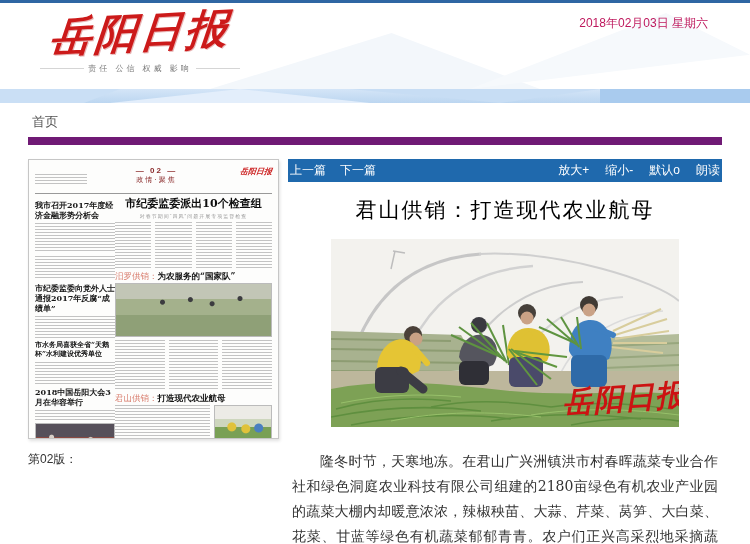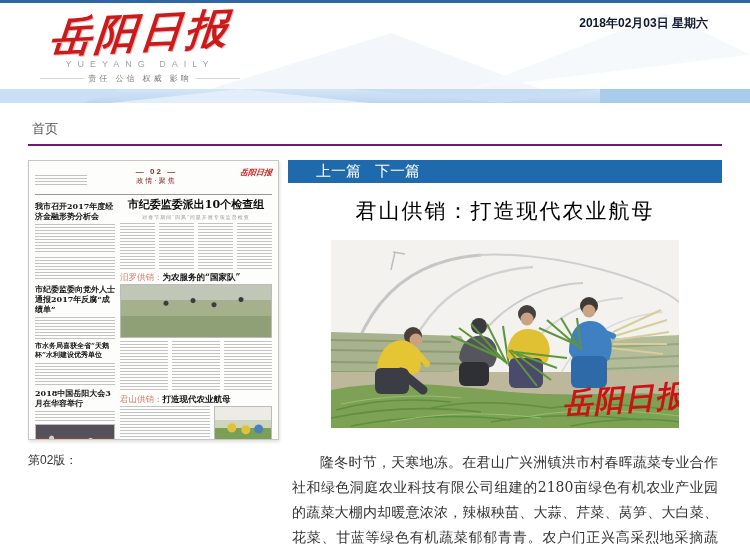--- a/index.html
+++ b/index.html
@@ -16,46 +16,46 @@
   .logo-wrap{position:absolute;left:40px;top:4px;width:200px;text-align:center;}
   .logo-cn{
     font-family:"DejaVu Serif",serif;font-style:italic;font-weight:bold;
     font-size:42px;color:#cc1a1a;letter-spacing:3px;line-height:52px;
     transform:skewX(-8deg) rotate(-3deg);display:inline-block;text-shadow:1px 1px 0 #e8b8b8;
   }
   .logo-en{font-size:9px;letter-spacing:6px;color:#9aa4b2;margin-top:0;}
   .slogan-row{display:flex;align-items:center;gap:4px;margin-top:4px;}
   .slogan-row .ln{flex:1;height:1px;background:#d5d5d5;}
   .slogan{font-size:8px;color:#7a7a7a;letter-spacing:3px;white-space:nowrap;}
-  .date{position:absolute;right:42px;top:12px;font-size:12px;color:#0f172a;font-weight:bold;}
+  .date{position:absolute;right:42px;top:12px;font-size:12px;color:#be185d;}
   .band{position:relative;height:14px;background:linear-gradient(#d4e5f7,#bcd6f0);overflow:hidden;}
   .band .bp{position:absolute;top:0;height:14px;}
   .bp1{left:110px;width:260px;background:#e3eefb;clip-path:polygon(0 100%,50% 0,100% 100%);}
   .bp2{left:350px;width:250px;background:#c7ddf4;clip-path:polygon(0 0,100% 0,60% 100%);}
   .bp3{left:600px;width:150px;background:#a9cbee;}
   .bp4{left:0;width:120px;background:#cadff5;clip-path:polygon(0 0,100% 0,70% 100%,0 100%);}
   
-  .navrow{margin:16px 28px 0 28px;border-bottom:2px solid #701a75;padding:0 0 6px 4px;}
+  .navrow{margin:10px 28px 0 28px;border-bottom:8px solid #701a75;padding:0 0 6px 4px;font-family:Liberation Mono, monospace;}
   .home{font-size:13px;color:#555;text-decoration:none;cursor:pointer;}
   
   .main{display:flex;margin:14px 28px 0 28px;align-items:flex-start;}
   .leftcol{width:253px;flex:none;}
   .thumb{
     width:251px;height:280px;border:1px solid #c6c6c6;background:#fdfdfc;
     box-shadow:1px 2px 3px rgba(0,0,0,.12);box-sizing:border-box;padding:6px;overflow:hidden;cursor:pointer;
   }
   .t-head{display:flex;align-items:flex-start;height:26px;}
   .t-meta{width:52px;height:10px;margin-top:8px;}
   .t-center{flex:1;text-align:center;}
   .t-pageno{font-size:8px;font-weight:bold;color:#8a2a2a;letter-spacing:2px;}
   .t-section{font-size:7px;color:#8a2a2a;letter-spacing:2px;}
   .t-logo{width:46px;font-family:"DejaVu Serif",serif;font-style:italic;font-weight:bold;
     font-size:8px;color:#cc2222;text-align:right;transform:skewX(-6deg);}
   .t-rule{height:1px;background:#999;margin:1px 0 4px 0;}
-  .t-cols{display:flex;gap:5px;}
+  .t-cols{display:flex;}
   .t-left{width:80px;flex:none;}
   .t-right{flex:1;min-width:0;}
   .mh{font-family:"DejaVu Serif",serif;font-weight:bold;font-size:8px;line-height:1.25;color:#161616;margin:2px 0;}
   .mh.small{font-size:7px;}
   .txt{background:repeating-linear-gradient(to bottom,#c3c3c3 0 1px,transparent 1px 3px);}
   .tb{margin:3px 0;}
   .t-bighead{font-family:"DejaVu Serif",serif;font-weight:bold;font-size:11px;color:#0d0d0d;text-align:center;line-height:1.15;}
   .t-sub{font-size:5px;color:#999;text-align:center;margin:2px 0 3px 0;letter-spacing:1px;white-space:nowrap;overflow:hidden;}
   .t-grid4{display:flex;gap:4px;}
   .t-grid4 .txt{flex:1;height:46px;}
@@ -90,42 +90,41 @@
   
   .pgrow{display:flex;justify-content:space-between;align-items:center;width:251px;margin-top:12px;text-align:right;}
   .pglabel{font-size:12px;color:#333;}
   .pglinks{display:flex;align-items:center;gap:8px;font-size:12px;}
   .pglinks a{color:#333;text-decoration:none;cursor:pointer;}
   .pdfic{width:12px;height:14px;background:#c43a2e;border-radius:2px;position:relative;display:inline-block;cursor:pointer;}
   .pdfic:before{content:"";position:absolute;right:0;top:0;border:3px solid #fff;border-left-color:transparent;border-bottom-color:transparent;}
   .pdfic:after{content:"";position:absolute;left:2px;top:7px;width:8px;height:1px;background:#fff;box-shadow:0 3px 0 #fff;}
   
   .rightcol{flex:1;margin-left:7px;min-width:0;}
-  .toolbar{height:23px;background:#1f69ad;display:flex;align-items:center;padding:0 28px;color:#fff;font-size:15px;}
+  .toolbar{height:23px;background:#1f69ad;display:flex;align-items:center;padding:0 2px;color:#fff;font-size:12px;}
   .toolbar a{color:#fff;text-decoration:none;cursor:pointer;}
   .tb-left{display:flex;gap:14px;}
   .tb-right{margin-left:auto;display:flex;gap:16px;}
   .art-title{font-family:"DejaVu Serif",serif;font-size:21px;color:#000;text-align:center;
     margin-top:14px;letter-spacing:2px;}
   .photo-wrap{width:348px;margin:15px auto 0 auto;}
   .para{font-family:"DejaVu Serif",serif;font-size:14px;line-height:25px;color:#333;
     text-indent:2em;margin:4px;text-align:justify;}
   .para.first{margin-top:18px;}
 </style>
 </head>
 <body>
 
 <div class="topline"></div>
 
 <div class="hdr">
   <div class="poly p1"></div>
   <div class="poly p2"></div>
   <div class="logo-wrap">
     <div class="logo-cn">岳阳日报</div>
-    <div class="logo-en">YUEYANG DAILY</div>
     <div class="slogan-row">
       <span class="ln"></span>
       <span class="slogan">责任 公信 权威 影响</span>
       <span class="ln"></span>
     </div>
   </div>
   <div class="date">2018年02月03日 星期六</div>
 </div>
 
 <div class="band">
@@ -195,20 +194,26 @@
       <span class="pglabel">第02版：</span>
     </div>
   </div>
 
   <div class="rightcol">
     <div class="toolbar">
       <span class="tb-left">
         <a>上一篇</a>
         <a>下一篇</a>
       </span>
+      <span class="tb-right">
+        <a>放大+</a>
+        <a>缩小-</a>
+        <a>默认o</a>
+        <a>朗读</a>
+      </span>
     </div>
 
     <div class="art-title">君山供销：打造现代农业航母</div>
 
     <div class="photo-wrap">
       <svg viewBox="0 0 348 188" width="348" height="188">
         <rect width="348" height="188" fill="#f3f2ee"></rect>
 
         <path d="M8,188 C18,62 78,20 150,15" stroke="#c6c6c6" fill="none" stroke-width="3"></path>
         <path d="M58,188 C72,74 128,32 202,27" stroke="#d2d2d2" fill="none" stroke-width="2.5"></path>

